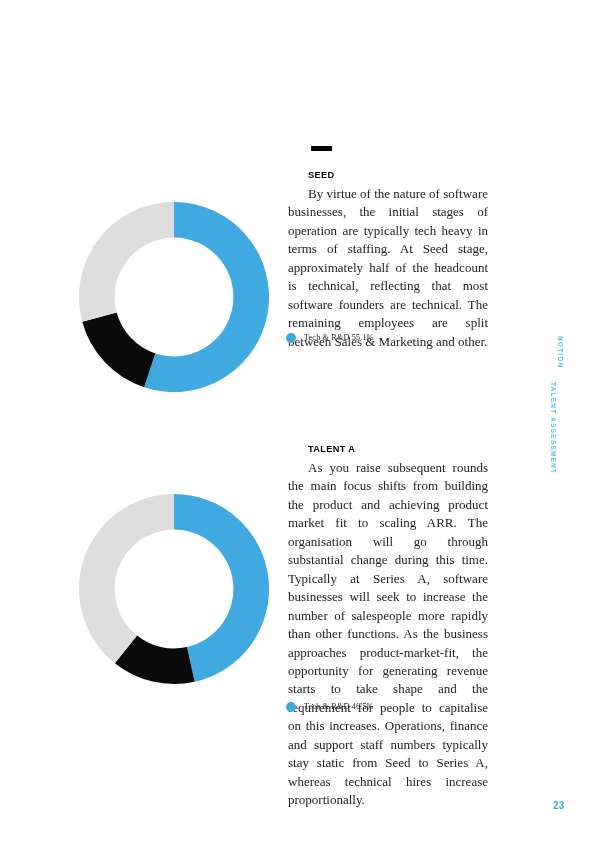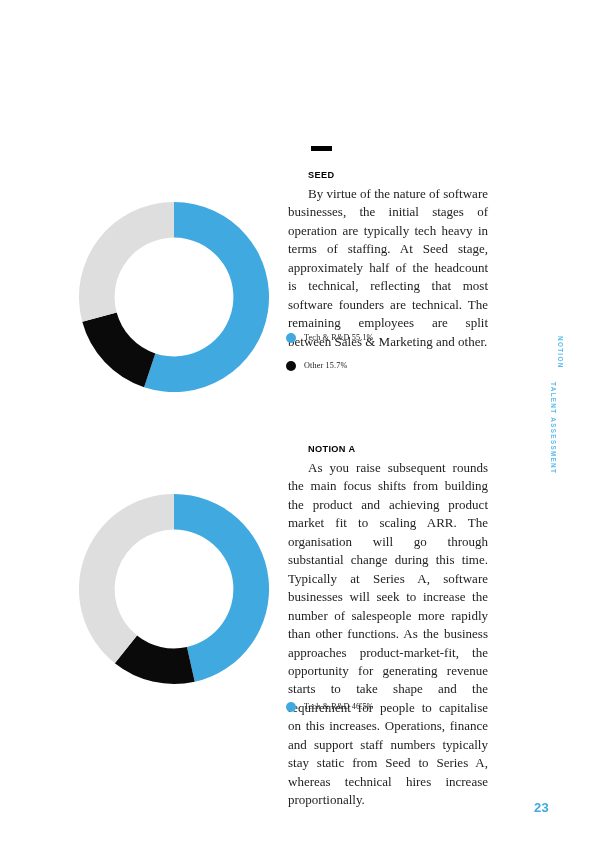--- a/index.html
+++ b/index.html
@@ -119,24 +119,24 @@
     color: #5BBCEB;
     writing-mode: vertical-rl;
     text-orientation: mixed;
     white-space: nowrap;
   }
   .side-brand .brand-name { display: block; }
   .side-brand .brand-sub  { display: block; margin-top: 46px; }
 
   .page-number {
     position: absolute;
-    left: 534px;
+    left: 553px;
     top: 800px;
     font-family: "Liberation Sans", sans-serif;
-    font-size: 13px;
+    font-size: 10px;
     font-weight: bold;
     color: #3FA9E0;
     letter-spacing: 0.3px;
   }
 </style>
 </head>
 <body>
 
 <div class="page">
 
@@ -157,29 +157,25 @@
           <path d="M 3.66168133600285 62.52039230191504 A 48 48 0 0 1 49.99999999999999 2 L 49.99999999999999 20 A 30 30 0 0 0 21.03855083500178 57.8252451886969 Z" fill="#DEDEDE"></path>
         </g>
     </svg>
   </div>
 
   <div class="legend legend-seed">
     <div class="legend-row">
       <span class="legend-dot" style="background: rgb(63, 169, 224);"></span>
       <span class="legend-label">Tech &amp; R&amp;D 55.1%</span>
     </div>
-    <div class="legend-row">
-      <span class="legend-dot" style="background: rgb(10, 10, 10);"></span>
-      <span class="legend-label">Other 15.7%</span>
-    </div>
   </div>
 
   <div class="section section-seriesa">
     <div class="text-col">
-      <h2 class="section-heading">NOTION A</h2>
+      <h2 class="section-heading">TALENT A</h2>
       <p class="body-text">As you raise subsequent rounds the main focus shifts from building the product and achieving product market fit to scaling ARR. The organisation will go through substantial change during this time. Typically at Series A, software businesses will seek to increase the number of salespeople more rapidly than other functions. As the business approaches product-market-fit, the opportunity for generating revenue starts to take shape and the requirement for people to capitalise on this increases. Operations, finance and support staff numbers typically stay static from Seed to Series A, whereas technical hires increase proportionally.</p>
     </div>
   </div>
 
   <div class="donut-wrap donut-seriesa">
     <svg class="donut-svg" viewBox="0 0 100 100">
       <g>
           <path d="M 50 2 A 48 48 0 0 1 60.47087558703404 96.84400457305988 L 56.544297241896274 79.27750285816242 A 30 30 0 0 0 50 20 Z" fill="#3FA9E0"></path>
           <path d="M 60.47087558703404 96.84400457305988 A 48 48 0 0 1 20.106186536570608 87.55475890767623 L 31.31636658535663 73.47172431729764 A 30 30 0 0 0 56.544297241896274 79.27750285816242 Z" fill="#0A0A0A"></path>
           <path d="M 20.106186536570608 87.55475890767623 A 48 48 0 0 1 49.99999999999999 2 L 49.99999999999999 20 A 30 30 0 0 0 31.31636658535663 73.47172431729764 Z" fill="#DEDEDE"></path>

